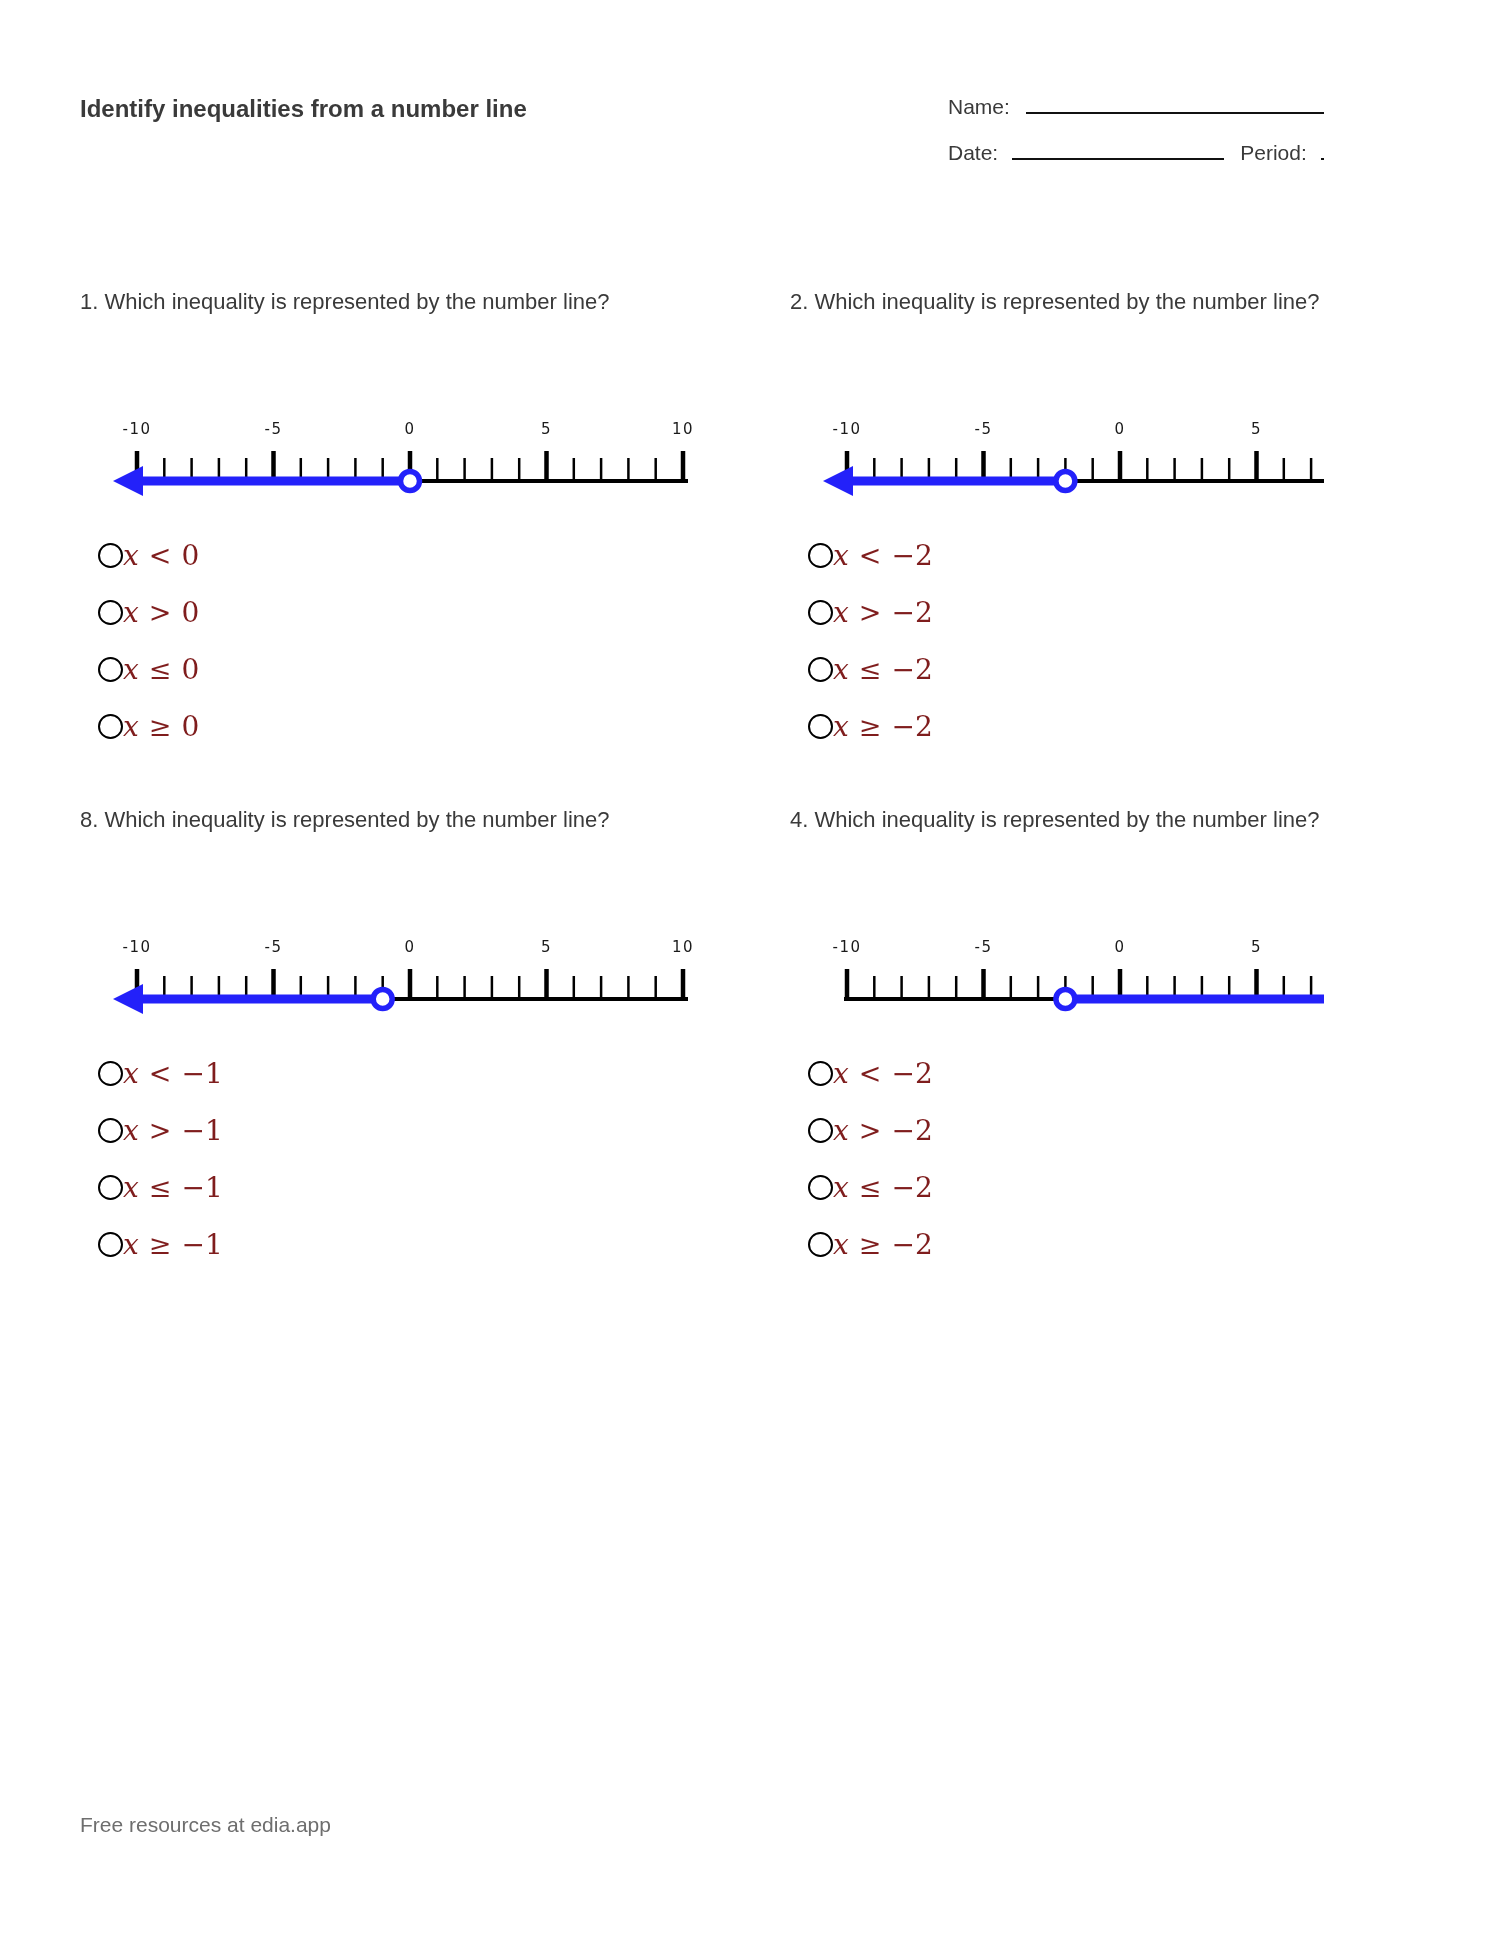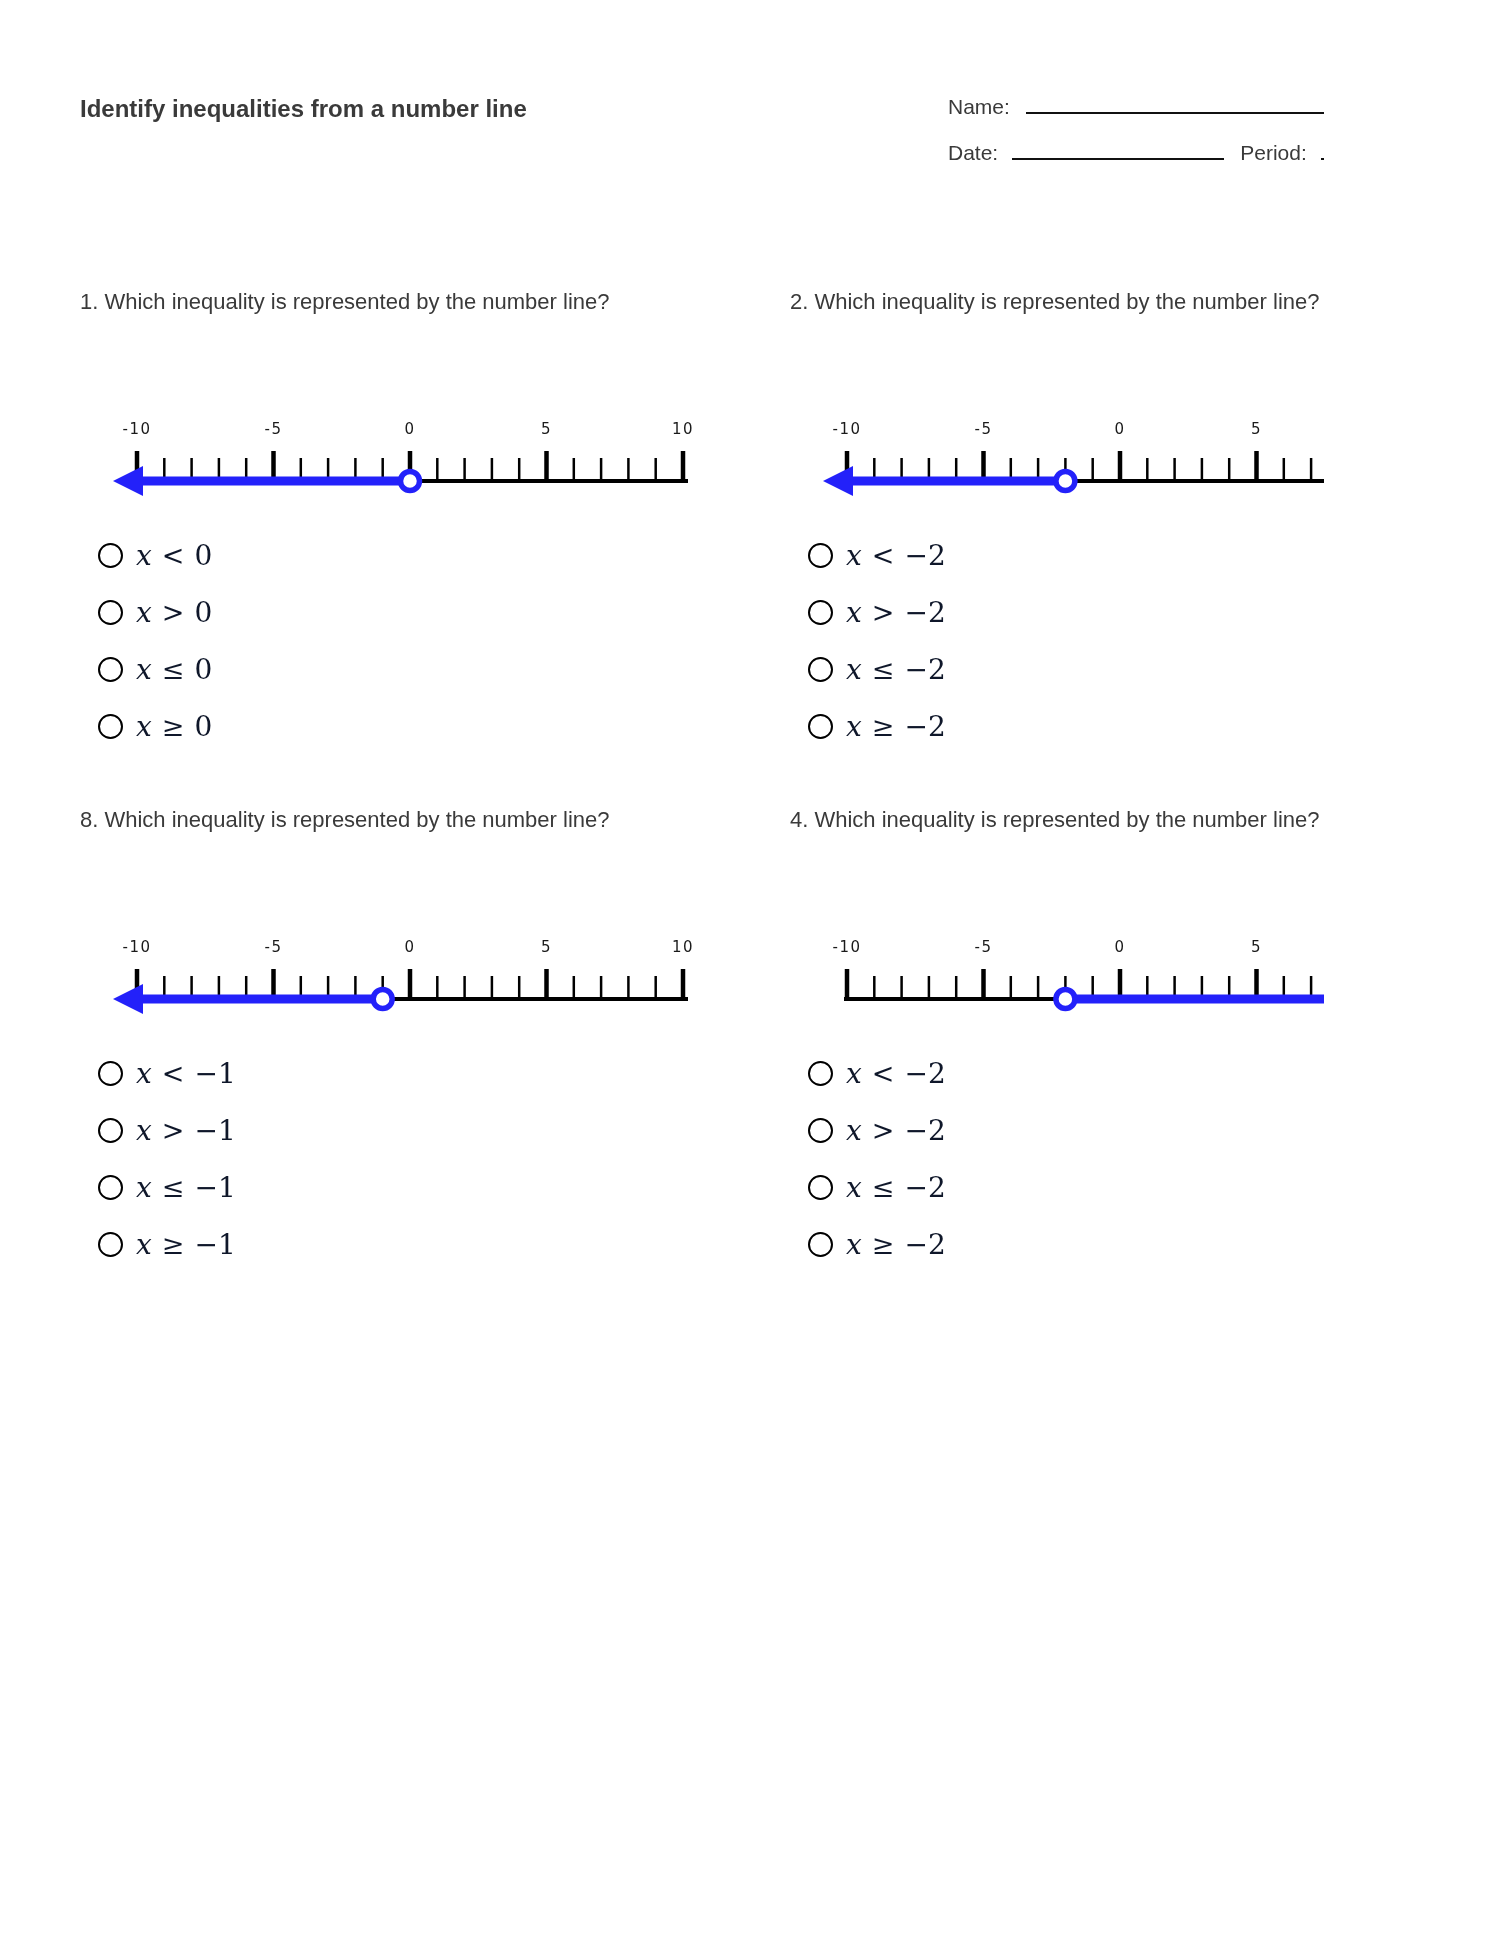--- a/index.html
+++ b/index.html
@@ -31,21 +31,21 @@
     padding-left:33px;text-indent:-33px;margin:0;
   }
   .numberline-wrap{position:absolute;left:0;top:128px;width:660px;height:95px;}
   .options{position:absolute;left:0;top:255px;}
   .option-row{display:flex;align-items:center;height:40px;margin-bottom:17px;padding-left:18px;}
   .radio{
     width:21px;height:21px;border:2.3px solid #000;border-radius:50%;
     background:#fff;flex:0 0 auto;
   }
   .option-math{
-    margin-left:13px;font-family:"DejaVu Serif",serif;font-size:28px;color:#0f172a;
+    font-family:"DejaVu Serif",serif;font-size:28px;color:#7f1d1d;
     white-space:nowrap;
   }
   .option-math .var{font-style:italic;}
   .option-math .op{margin:0 10px;font-size:27px;}
   
   .footer{position:absolute;left:80px;top:1806px;font-size:21px;line-height:38px;color:#6e6e6e;}
   svg text{font-family:"DejaVu Sans",sans-serif;}
 </style>
 </head>
 <body>
@@ -277,14 +277,15 @@
           </div>
           <div class="option-row">
             <span class="radio"></span>
             <span class="option-math"><span class="var">x</span><span class="op">≥</span><span class="val">−2</span></span>
           </div>
         </div>
   </div>
 </div>
 
   <div class="footer">
+    <div>Free resources at edia.app</div>
   </div>
 </div>
 
 </body></html>

